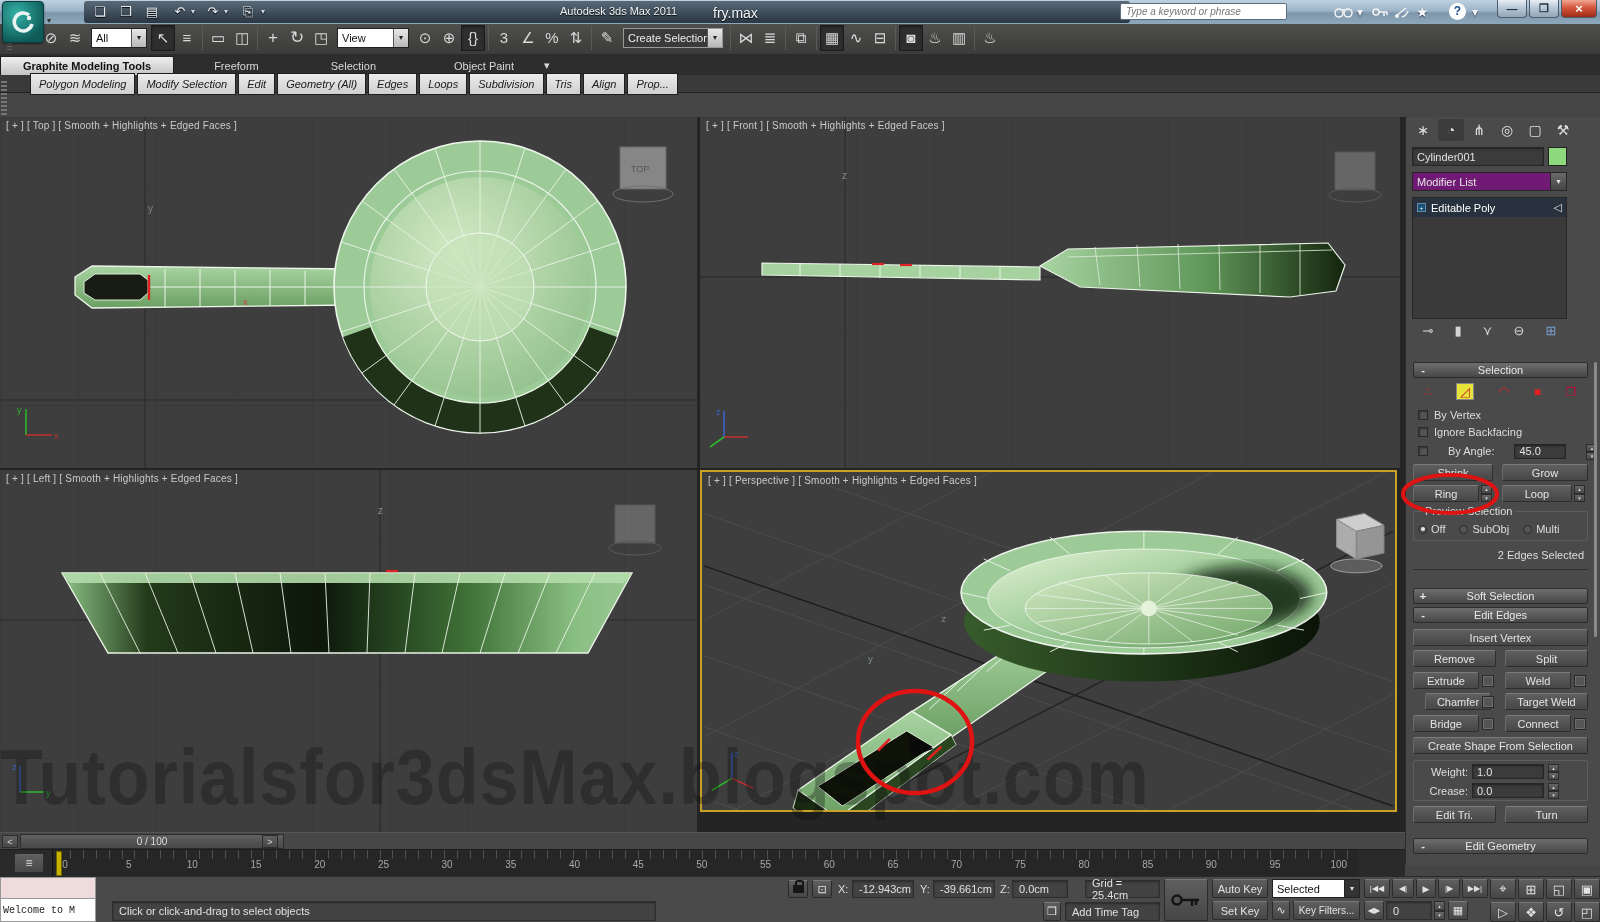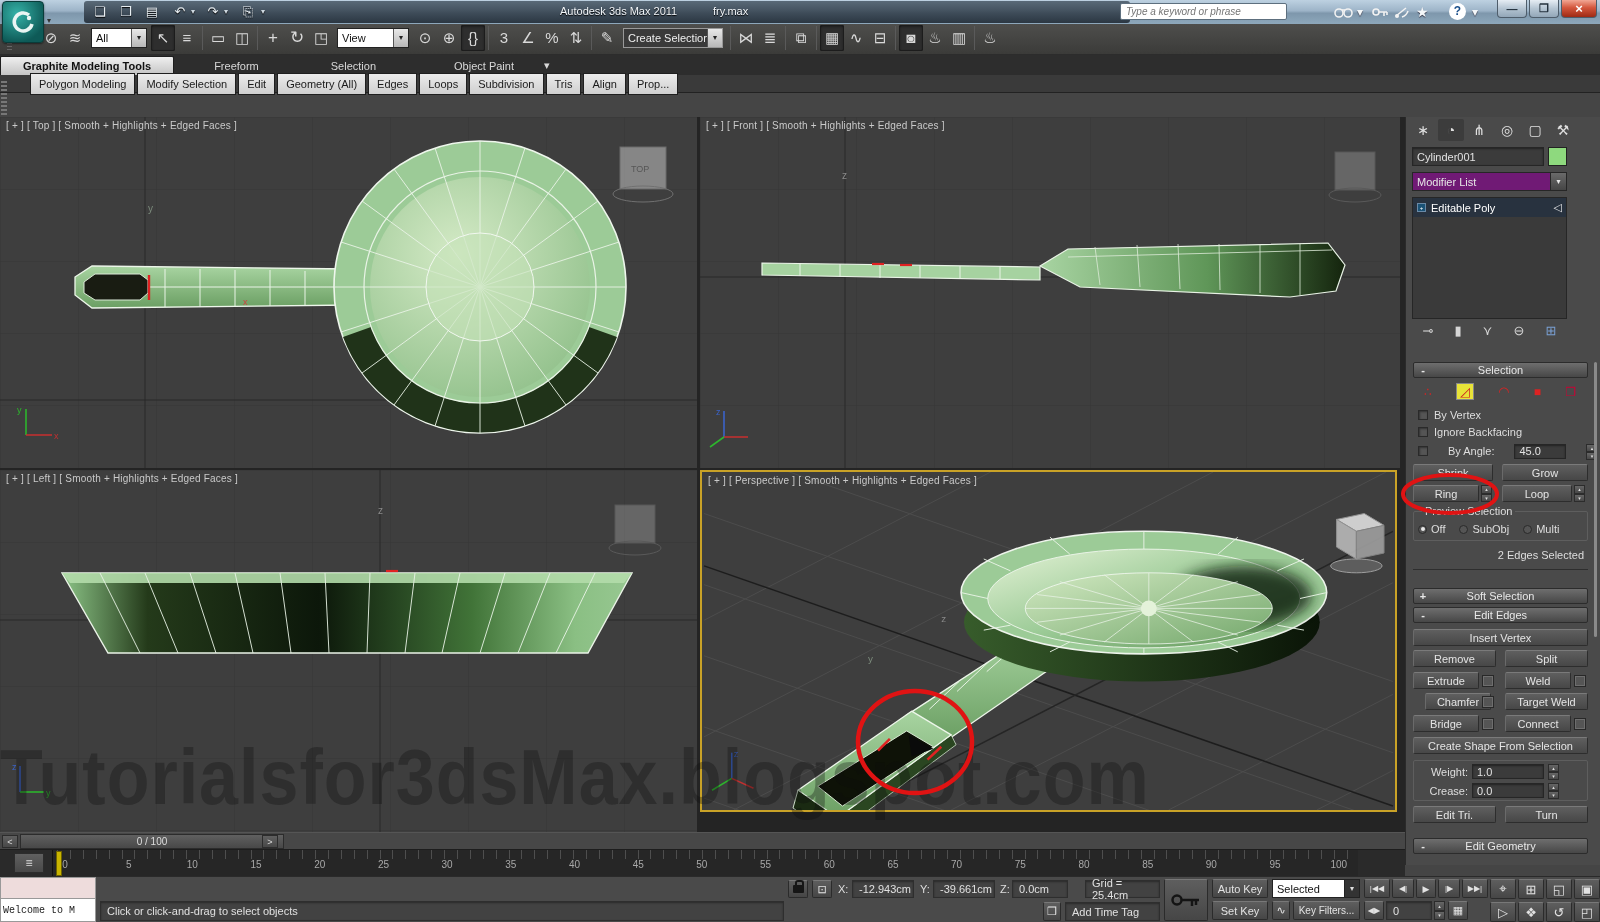--- a/index.html
+++ b/index.html
@@ -51,21 +51,21 @@
   .dd.dark { background:#3a3a3a; border:1px solid #999; color:#eee; }
 
   
   #ribbon-tabs { left:0; top:79px; width:1600px; height:20px; background:#2d2d2d; display:flex; align-items:flex-end; }
   .rtab { font-size:11px; color:#d8d8d8; padding:3px 22px; }
   .rtab.active { background:linear-gradient(#efefef,#c4c4c4); color:#111; border-radius:2px 2px 0 0;
     border:1px solid #1e1e1e; border-bottom:none; font-weight:bold; }
   #ribbon-panels { left:0; top:99px; width:1600px; height:18px; background:#3a3a3a; display:flex;
     align-items:center; gap:2px; padding-left:30px; border-bottom:1px solid #222; }
   .rpanel { background:linear-gradient(#ececec,#cfcfcf); color:#1a1a1a; font-size:11px;
-    padding:4px 8px; border:1px solid #1f1f1f; }
+    padding:4px 8px; border:1px solid #1f1f1f;font-style:italic; }
   .rgrip { position:absolute; left:1px; width:6px;
     background:repeating-linear-gradient(#777 0 2px, transparent 2px 4px); }
 
   
   #viewports { left:0; top:117px; width:1405px; height:715px; background:#242424; }
   .vp { position:absolute; background:#3e3e3e; overflow:hidden; }
   .vp-label { position:absolute; left:6px; top:3px; font-size:10px; color:#cacaca; z-index:6;
     letter-spacing:.2px; }
   #watermark { left:0; top:620px; width:1400px; height:80px; z-index:5; font-size:70px; font-weight:bold;
     color:rgba(12,12,12,.32); white-space:nowrap; letter-spacing:1px; transform:scaleY(1.12);
@@ -187,21 +187,21 @@
     <span class="abs qa-ico" style="left:90px">❏</span>
     <span class="abs qa-ico" style="left:116px">❒</span>
     <span class="abs qa-ico" style="left:142px">▤</span>
     <span class="abs qa-ico" style="left:170px">↶</span>
     <span class="abs qa-ico caret" style="left:188px;width:10px">▾</span>
     <span class="abs qa-ico" style="left:203px">↷</span>
     <span class="abs qa-ico caret" style="left:221px;width:10px">▾</span>
     <span class="abs qa-ico" style="left:238px">⎘</span>
     <span class="abs qa-ico caret" style="left:258px;width:10px">▾</span>
     <span id="win-title" class="abs" style="left:560px">Autodesk 3ds Max 2011</span>
-    <span id="win-title2" class="abs" style="left:713px;top:5px;font-size:11px;color:#f2f6fa;text-shadow:0 1px 1px #000">fry.max</span>
+    <span id="win-title2" class="abs" style="left:713px;top:5px;font-size:14px;color:#f2f6fa;text-shadow:0 1px 1px #000">fry.max</span>
     <input id="search-box" class="abs" placeholder="Type a keyword or phrase" style="">
 
     <svg class="abs" style="left:1334px;top:5px" width="20" height="14">
       <circle cx="5" cy="8" r="4" fill="none" stroke="#f2f2f2" stroke-width="1.6"></circle>
       <circle cx="14" cy="8" r="4" fill="none" stroke="#f2f2f2" stroke-width="1.6"></circle>
       <path d="M8 5h3" stroke="#f2f2f2" stroke-width="1.6"></path>
     </svg>
     <span class="abs tb-ico caret" style="left:1357px">▾</span>
     <svg class="abs" style="left:1371px;top:4px" width="18" height="16">
       <circle cx="5" cy="8" r="3" fill="none" stroke="#f2f2f2" stroke-width="1.6"></circle>
@@ -749,21 +749,21 @@
           <span class="tick">85</span>
           <span class="tick">90</span>
           <span class="tick">95</span>
           <span class="tick">100</span>
         </div>
     </div>
     <div id="time-marker"></div>
   </div>
 
   <div id="statusbar" class="abs">
-    <div class="abs sfield" style="left:100px;top:24px;width:684px;height:20px">
+    <div class="abs sfield" style="left:112px;top:24px;width:544px;height:20px">
       <span>Click or click-and-drag to select objects</span>
     </div>
     <div class="abs sbtn" style="left:788px;top:3px;width:20px;height:18px">
         <span class="lockico"></span>
       </div>
     <div class="abs sbtn" style="left:812px;top:3px;width:20px;height:18px">
         <span>⊡</span>
       </div>
     <span class="abs lbl" style="left:838px;top:6px">X:</span>
     <div class="abs sfield" style="left:852px;top:3px;width:62px;height:18px">

